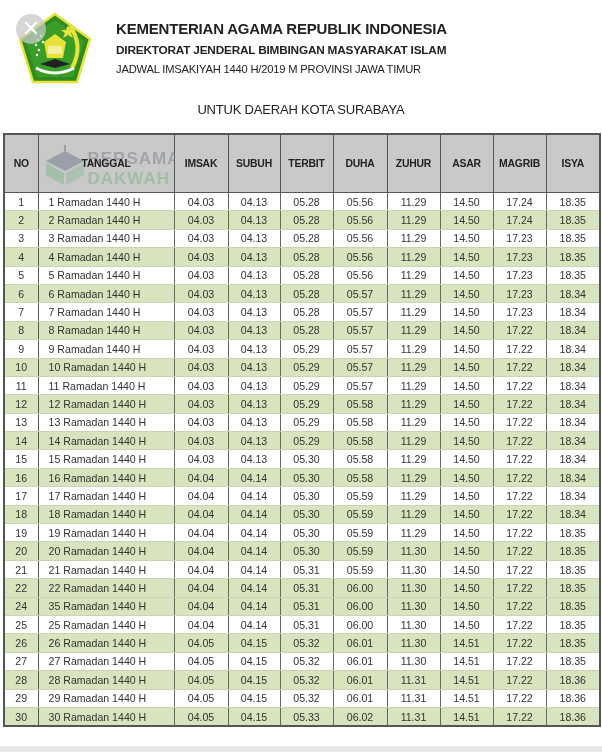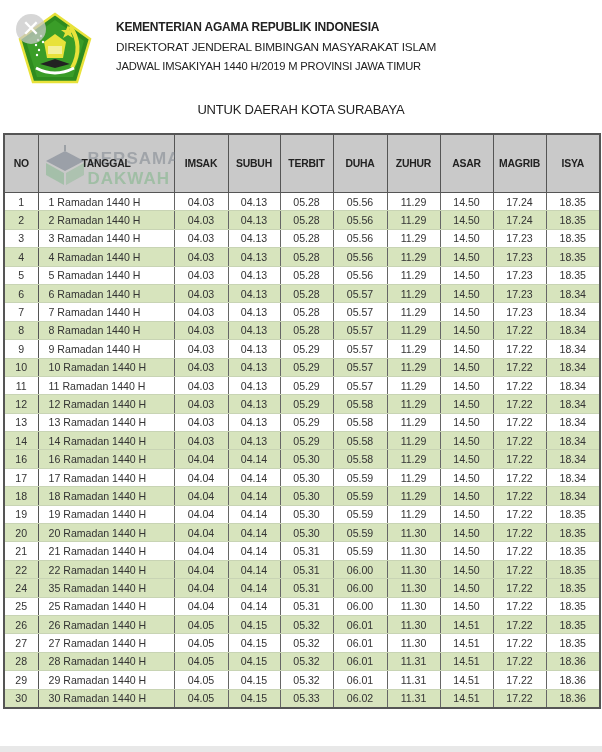--- a/index.html
+++ b/index.html
@@ -19,22 +19,22 @@
     .close-btn {
       position: absolute; left: 16px; top: 14px; width: 30px; height: 30px;
       border-radius: 50%; background: rgba(200,200,200,0.75);
       display: flex; align-items: center; justify-content: center;
       color: #fff; font-size: 22px; line-height: 1; font-weight: bold;
       cursor: pointer;
     }
     .titles {
       position: absolute; left: 116px; top: 20px; width: 480px;
     }
-    .t1 { font-size: 12px; font-weight: bold; color: #222; letter-spacing: -0.2px; margin-bottom: 6px; }
-    .t2 { font-size: 11.8px; font-weight: normal; color: #222; letter-spacing: -0.2px; margin-bottom: 6px; }
+    .t1 { font-size: 15px; font-weight: bold; color: #222; letter-spacing: -0.2px; margin-bottom: 6px; }
+    .t2 { font-size: 11.8px; font-weight: bold; color: #222; letter-spacing: -0.2px; margin-bottom: 6px; }
     .t3 { font-size: 11.2px; font-weight: normal; color: #222; letter-spacing: -0.2px; }
     .subtitle {
       position: absolute; left: 0; top: 102px; width: 602px; text-align: center;
       font-size: 13px; font-weight: normal; color: #222; letter-spacing: -0.2px;
     }
     table.schedule {
       position: absolute; left: 3px; top: 133px; width: 596px;
       border-collapse: collapse; table-layout: fixed;
       border: 2px solid #555;
       font-size: 10.6px;
@@ -293,20 +293,32 @@
         <td class="date">14 Ramadan 1440 H</td>
         <td>04.03</td>
         <td>04.13</td>
         <td>05.29</td>
         <td>05.58</td>
         <td>11.29</td>
         <td>14.50</td>
         <td>17.22</td>
         <td>18.34</td>
       </tr>
+      <tr class="odd">
+        <td class="no">15</td>
+        <td class="date">15 Ramadan 1440 H</td>
+        <td>04.03</td>
+        <td>04.13</td>
+        <td>05.30</td>
+        <td>05.58</td>
+        <td>11.29</td>
+        <td>14.50</td>
+        <td>17.22</td>
+        <td>18.34</td>
+      </tr>
       <tr class="even">
         <td class="no">16</td>
         <td class="date">16 Ramadan 1440 H</td>
         <td>04.04</td>
         <td>04.14</td>
         <td>05.30</td>
         <td>05.58</td>
         <td>11.29</td>
         <td>14.50</td>
         <td>17.22</td>

